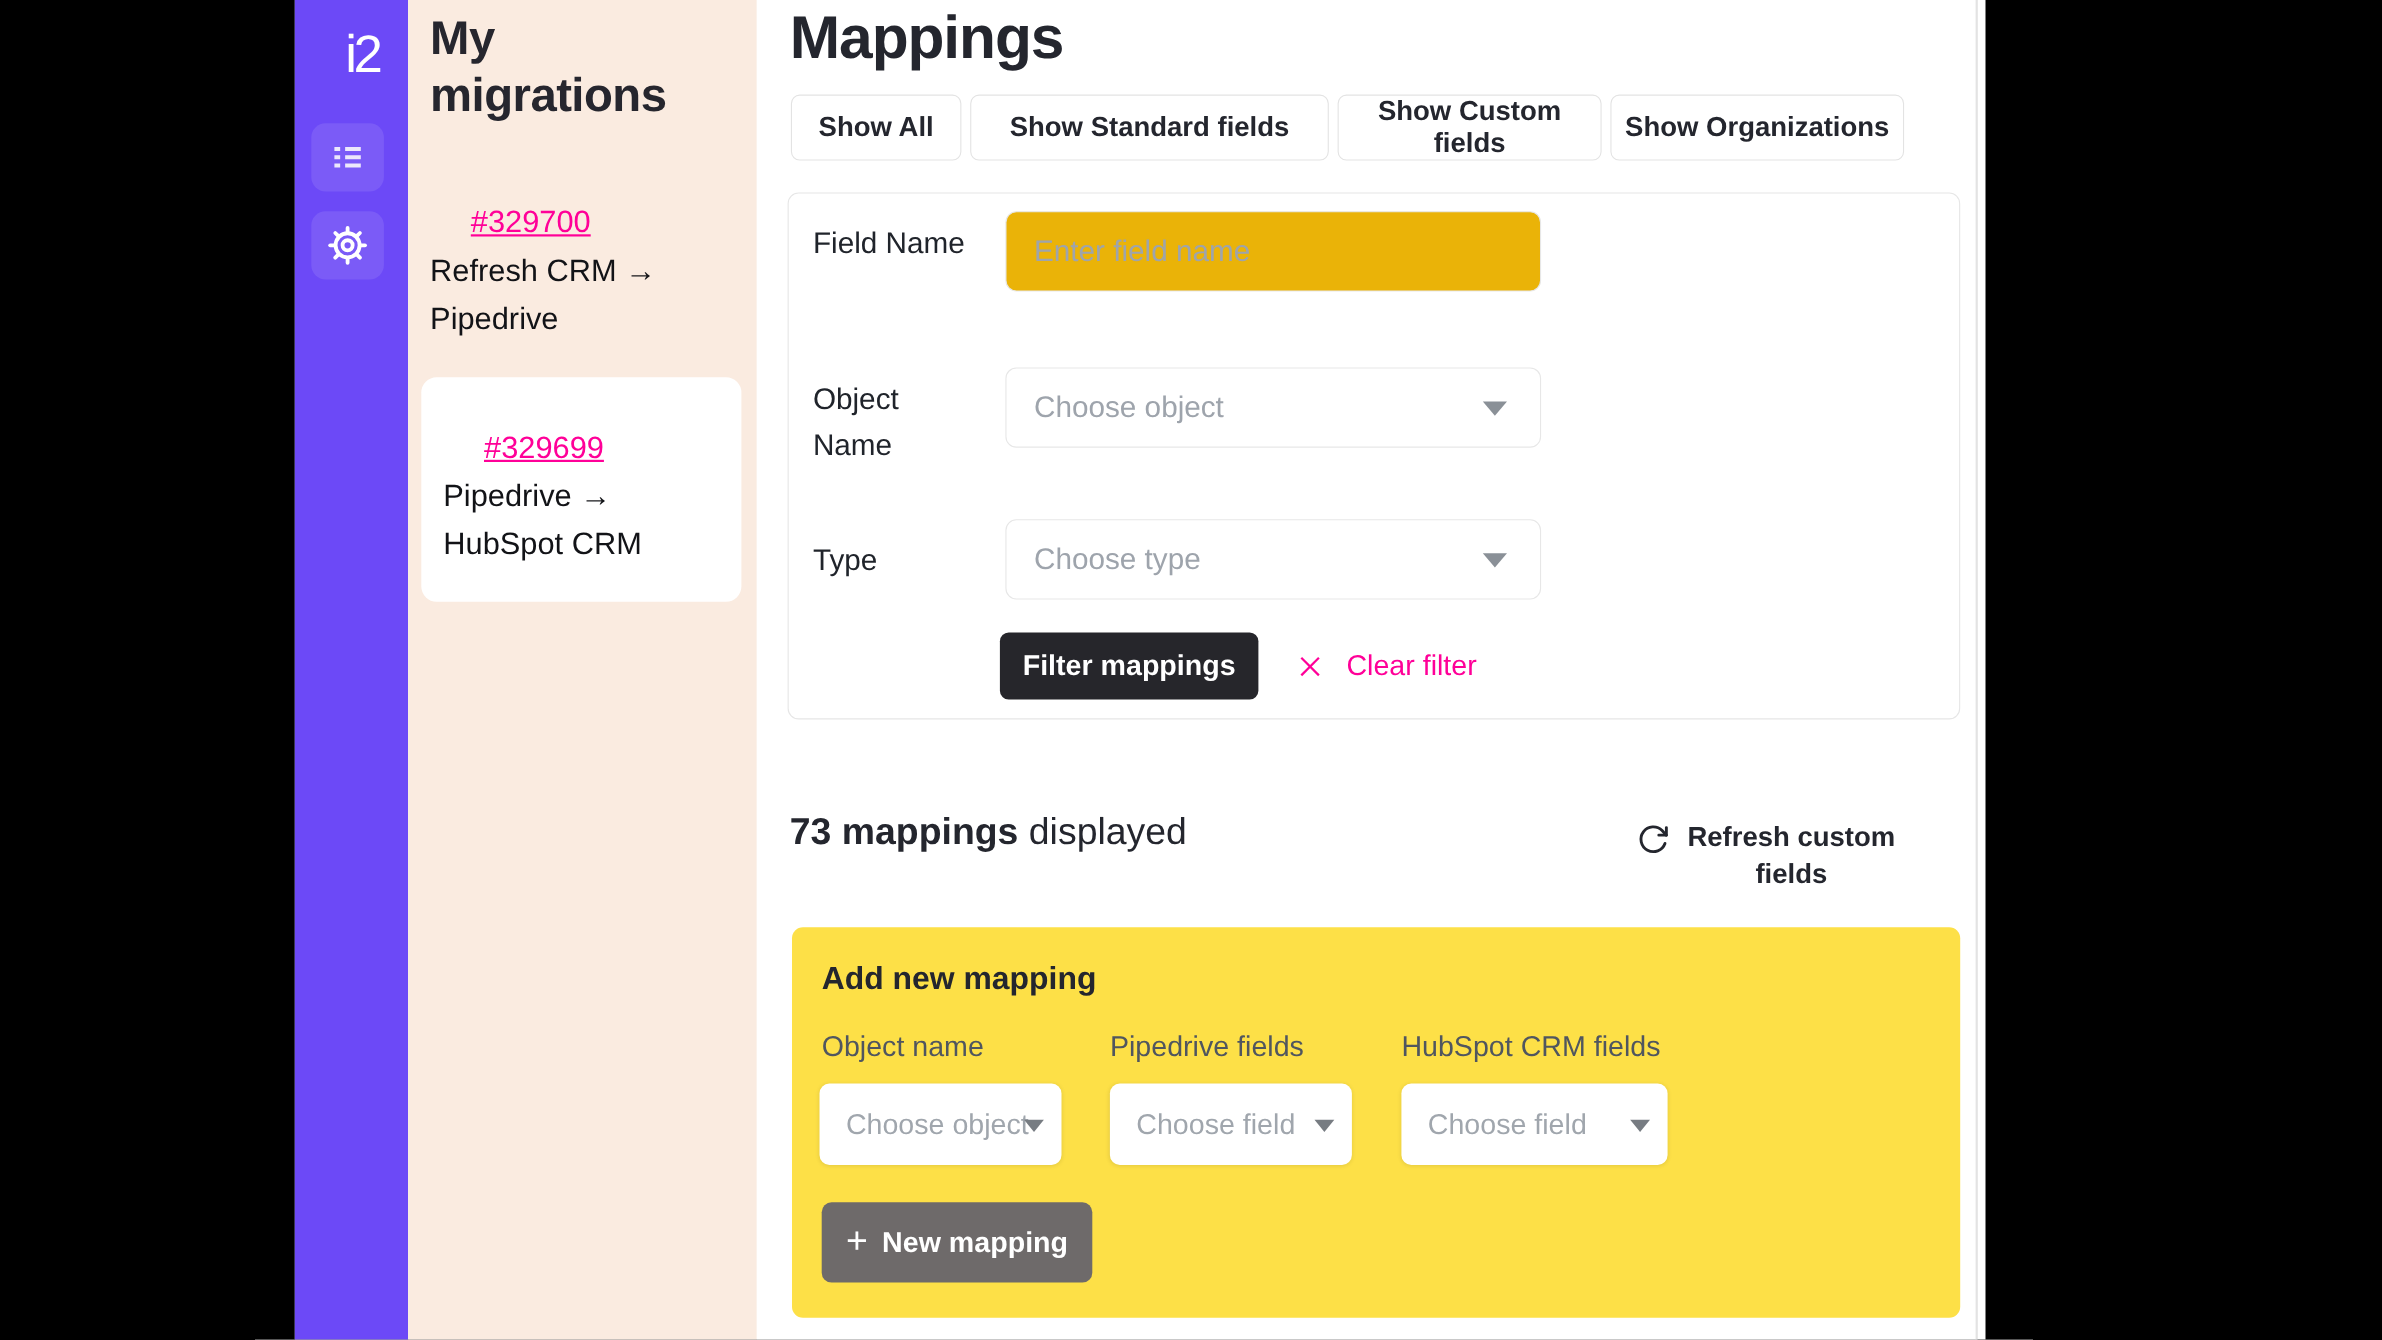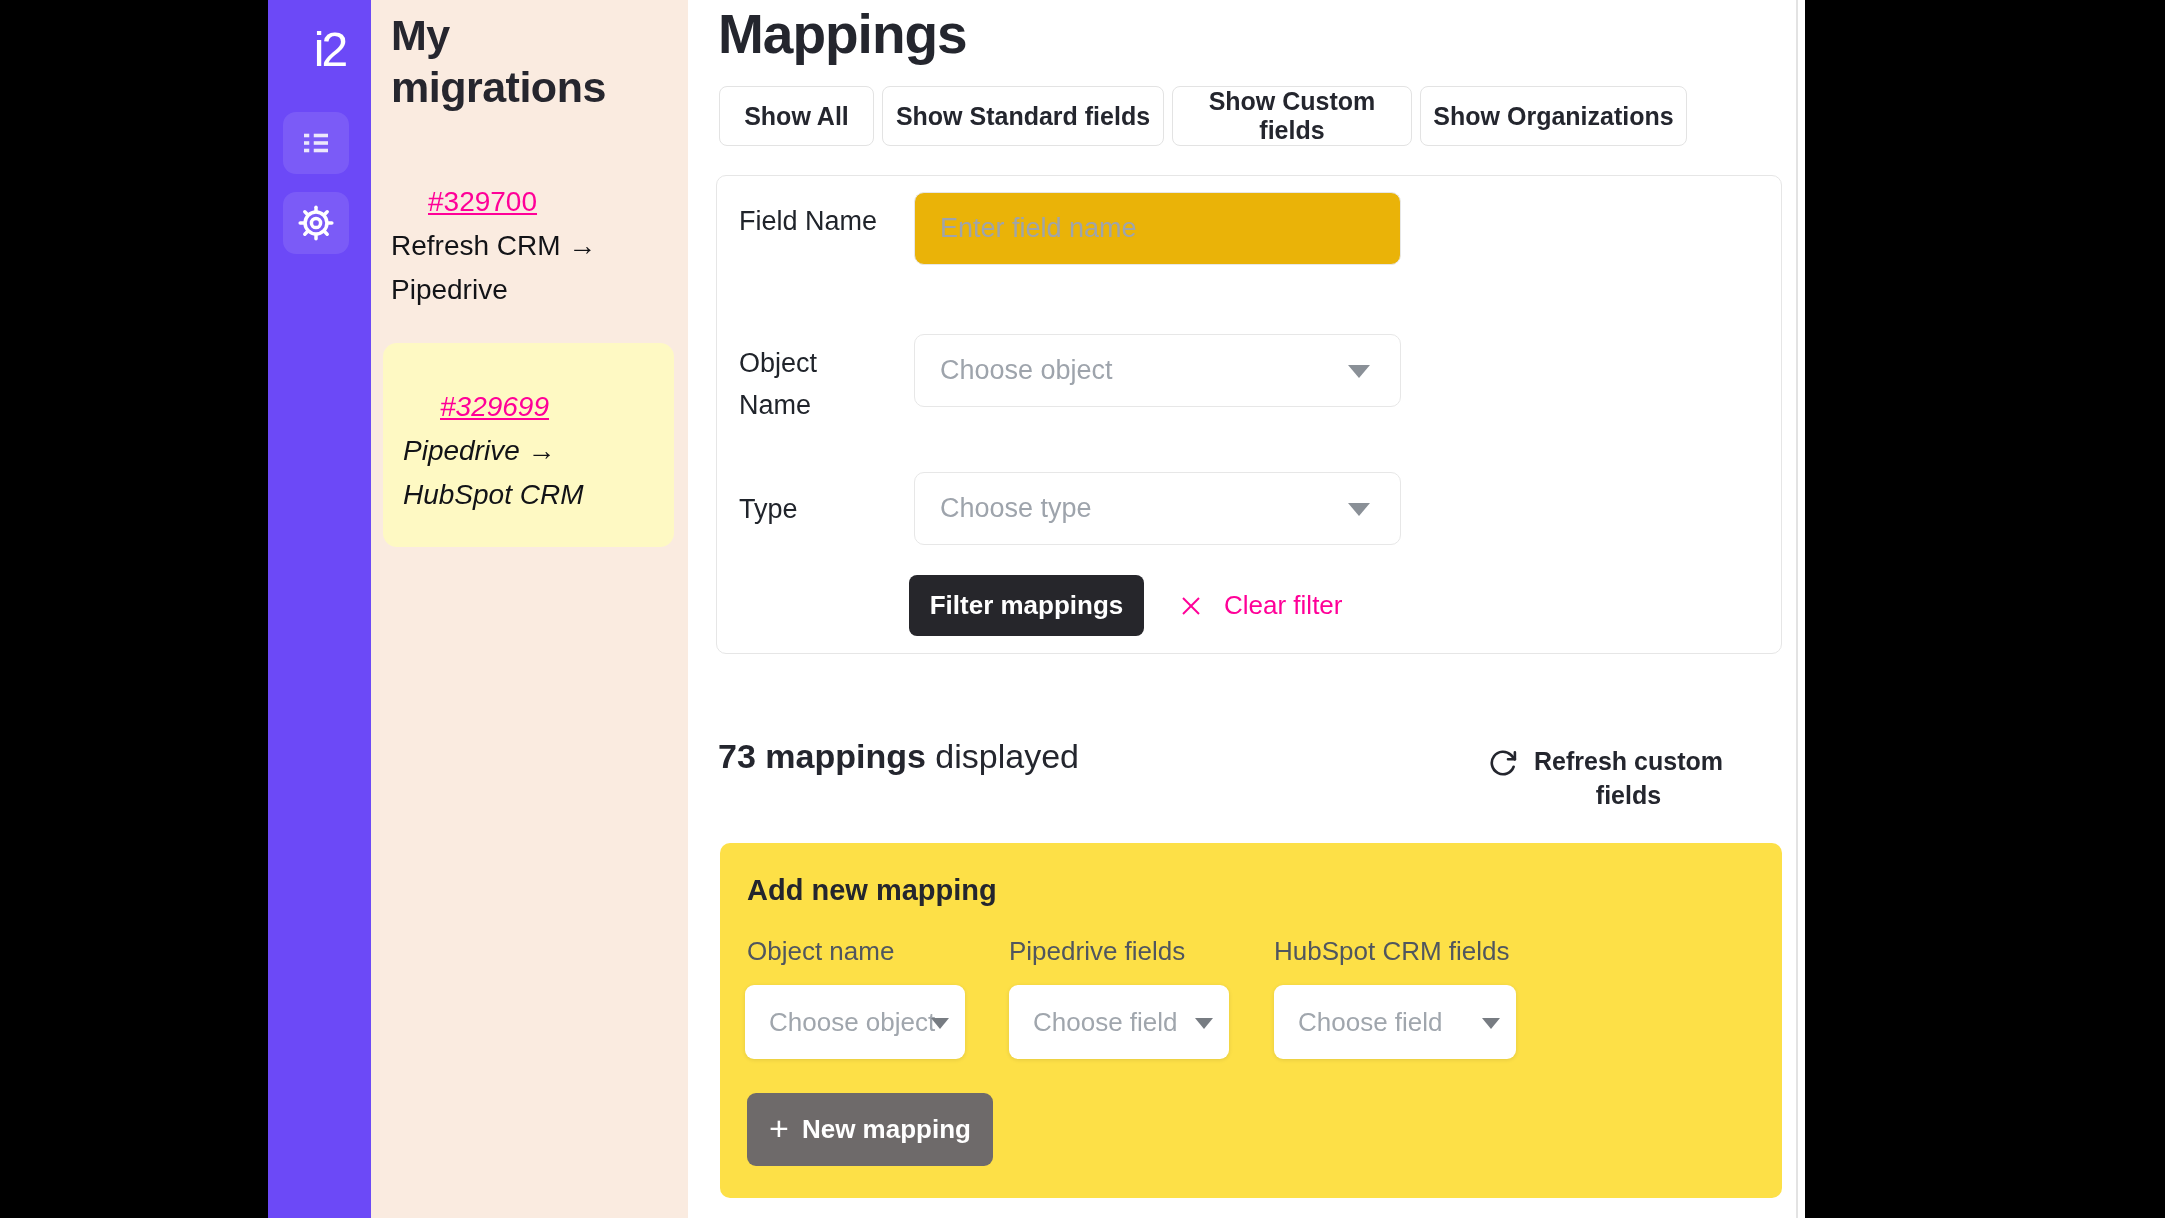--- a/index.html
+++ b/index.html
@@ -18,33 +18,33 @@
   .side-btn{position:absolute;left:15px;width:66px;height:62px;border:none;cursor:pointer;
         border-radius:13px;background:rgba(255,255,255,0.10);display:flex;align-items:center;justify-content:center;padding:0;}
   .side-btn.b1{top:112px;}
   .side-btn.b2{top:192px;}
 
   
   .left-panel{position:absolute;left:371px;top:0;bottom:0;width:317px;background:#faebe0;}
   .mig-title{margin:0;position:absolute;left:20px;top:10px;width:250px;
         font-size:43px;line-height:1.2;font-weight:700;color:#26262e;letter-spacing:-0.5px;}
   .mig-entry{position:absolute;left:20px;top:180px;font-size:28px;line-height:44px;color:#121317;}
-  .mig-card{position:absolute;left:12px;top:343px;width:291px;height:204px;background:#fef9c3;
-        border-radius:14px;padding:42px 0 0 20px;font-size:28px;line-height:44px;color:#121317;font-style:italic;}
+  .mig-card{position:absolute;left:12px;top:343px;width:291px;height:204px;background:#ffffff;
+        border-radius:14px;padding:42px 0 0 20px;font-size:28px;line-height:44px;color:#121317;}
   .mig-id{color:#ff0098;text-decoration:underline;font-size:28px;display:inline-block;cursor:pointer;margin-left:37px;}
 
   
   .main{position:absolute;left:688px;top:0;bottom:0;width:1109px;background:#fff;}
   .page-title{margin:0;position:absolute;left:30px;top:2px;font-size:55px;font-weight:700;
         color:#24262e;letter-spacing:-1px;}
 
   .tabs{position:absolute;left:31px;top:86px;display:flex;gap:8px;justify-content:flex-end;}
   .tab{height:60px;border:1.5px solid #e3e3e3;border-radius:8px;background:#fff;cursor:pointer;
         font-size:25px;font-weight:700;color:#24262e;display:flex;align-items:center;justify-content:center;}
-  .tab.t0{width:155px;}.tab.t1{width:282px;}.tab.t2{width:240px;}.tab.t3{width:267px;}
+  .tab.t0{width:155px;}.tab.t1{width:326px;}.tab.t2{width:240px;}.tab.t3{width:267px;}
 
   .filter-panel{position:absolute;left:28px;top:175px;width:1066px;height:479px;
         border:1.5px solid #e6e6e6;border-radius:10px;background:#fff;}
   .f-label{position:absolute;left:22px;width:150px;font-size:27px;line-height:42px;color:#20242b;}
   .f-label.l1{top:24px;}.f-label.l2{top:166px;}.f-label.l3{top:312px;}
   .f-input{position:absolute;left:197px;width:487px;height:73px;border:1.5px solid #e7e7e7;
         border-radius:10px;background:#eab308;font-size:27px;color:#20242b;padding:0 25px;outline:none;}
   .f-input::placeholder{color:#9ea4ac;}
   .f-input.r1{top:16px;}
   .f-select{position:absolute;left:197px;width:487px;height:73px;border:1.5px solid #e7e7e7;

